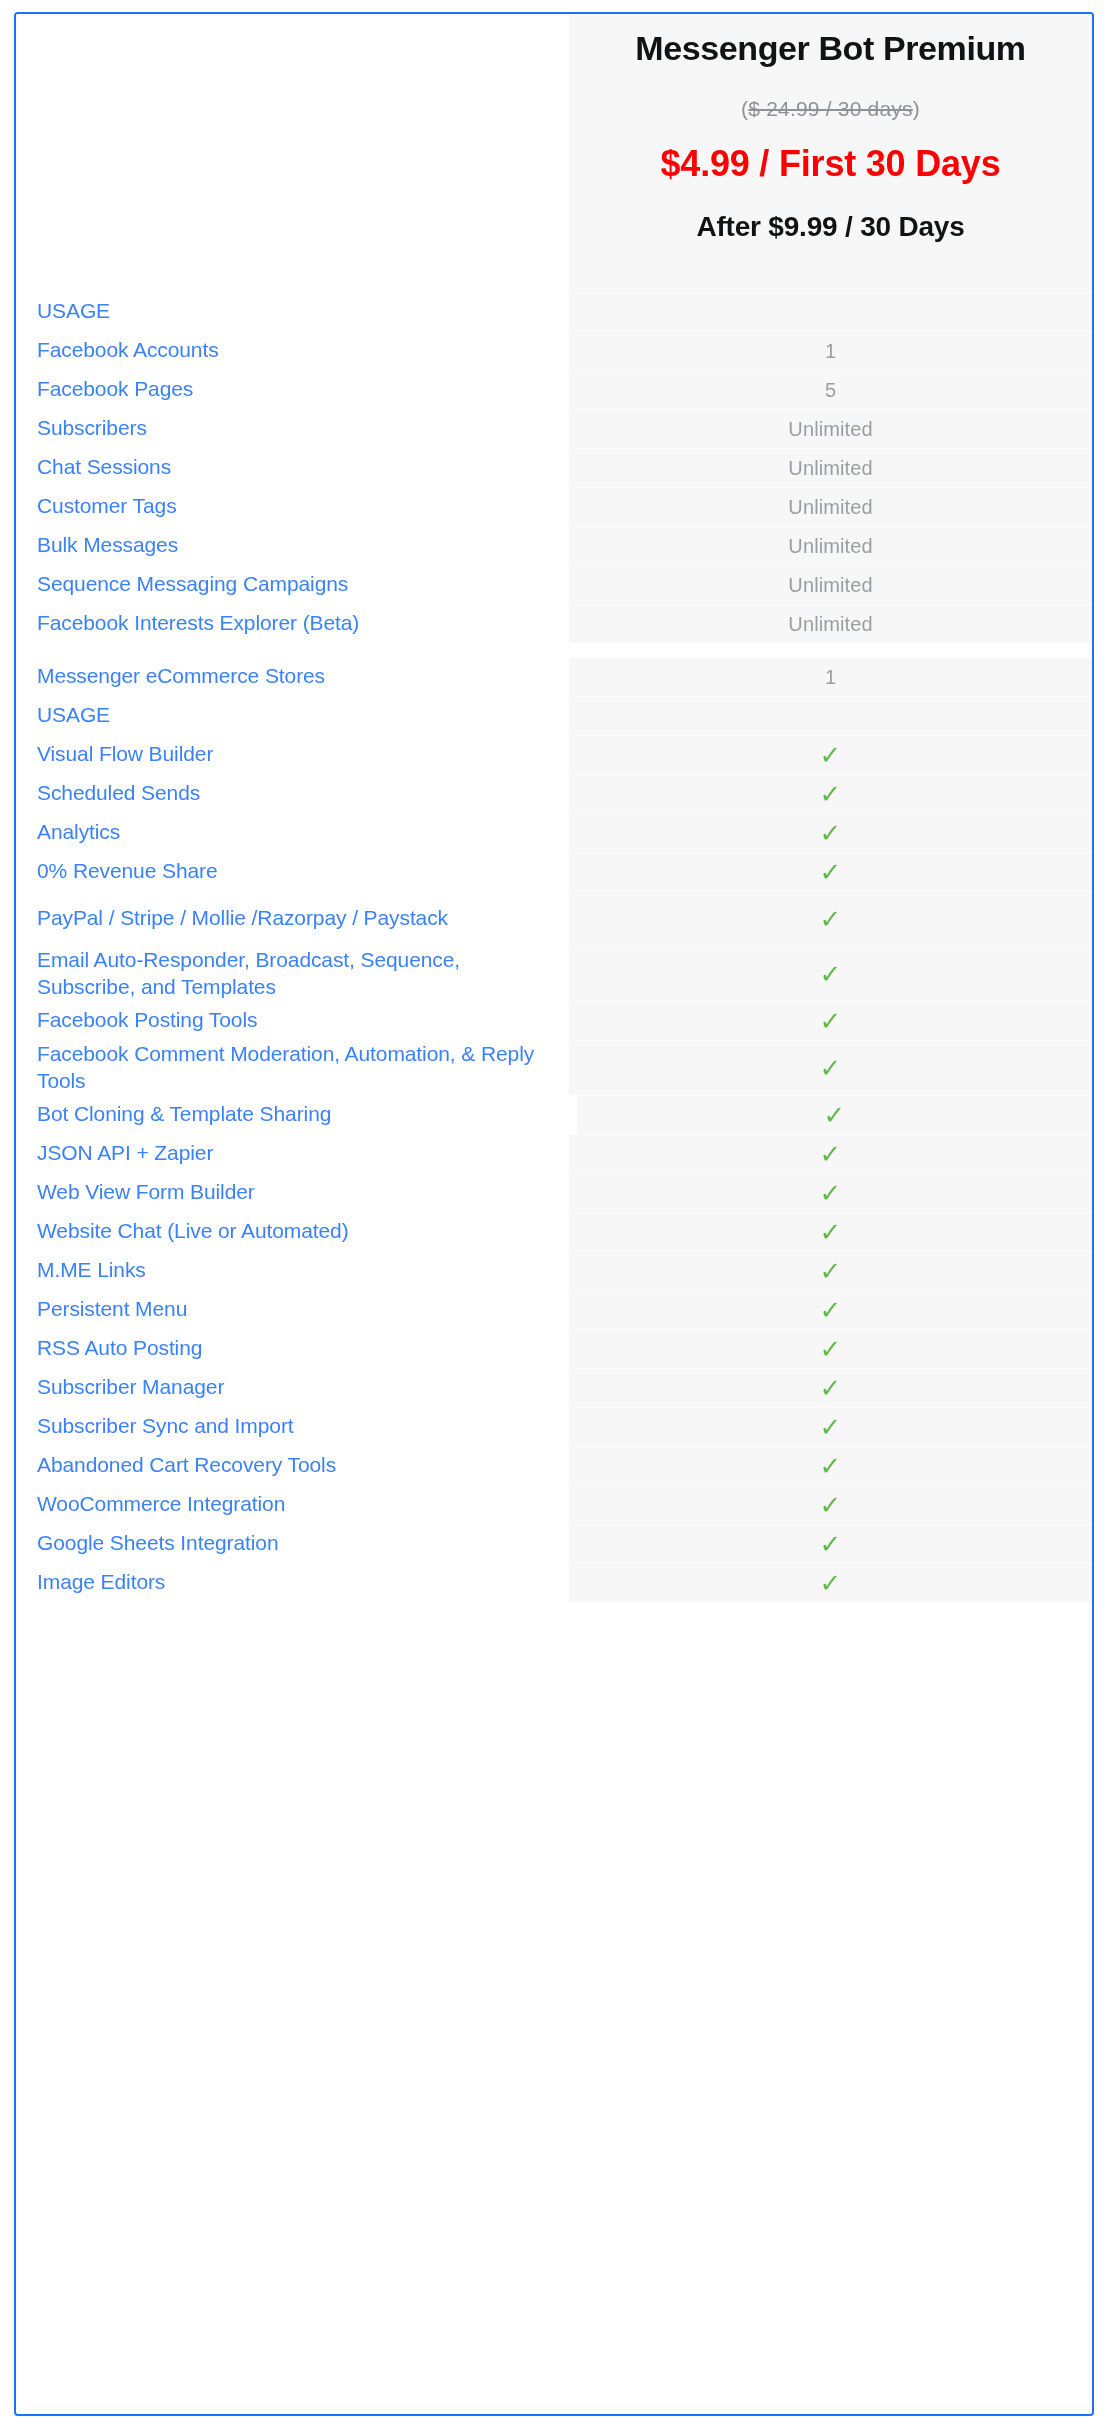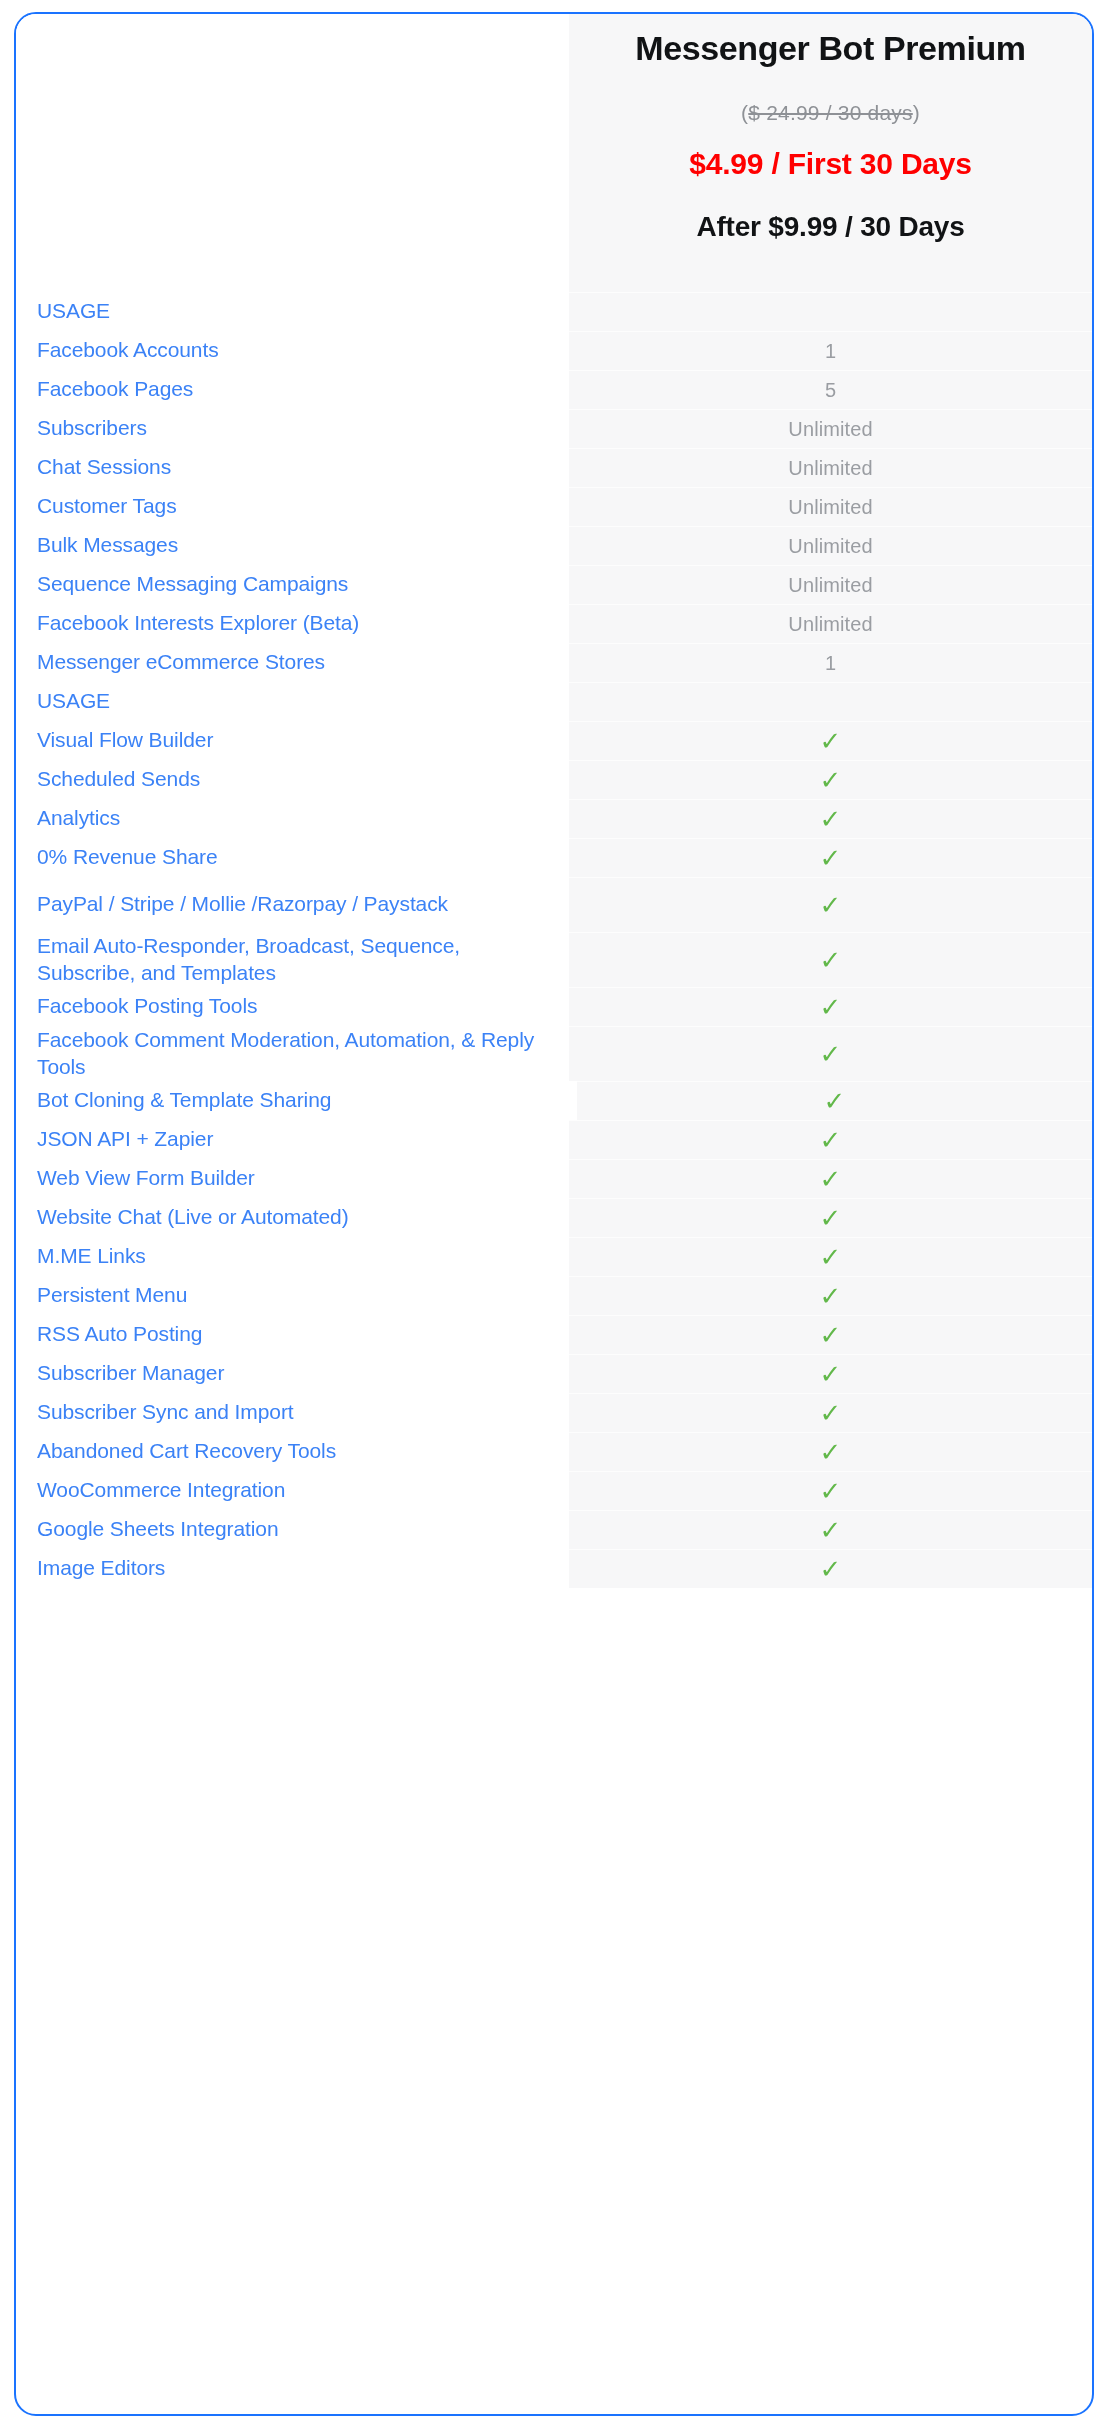--- a/index.html
+++ b/index.html
@@ -20,21 +20,21 @@
   }
 
   
   .pricing-card {
     position: absolute;
     left: 14px;
     top: 12px;
     width: 1080px;
     height: 2404px;
     border: 2px solid #1a73ff;
-    border-radius: 22px;
+    border-radius: 4px;
     background: #ffffff;
     overflow: hidden;
   }
 
   
   .grid {
     position: relative;
     width: 100%;
     height: 100%;
   }
@@ -104,21 +104,21 @@
   }
 
   .price-old {
     font-size: 21px;
     color: #8e9196;
     letter-spacing: 0.2px;
   }
   .price-old .struck { text-decoration: line-through; }
 
   .price-new {
-    font-size: 30px;
+    font-size: 36px;
     font-weight: 700;
     color: #ff0000;
     letter-spacing: -0.2px;
   }
 
   .price-after {
     font-size: 28px;
     font-weight: 700;
     color: #111315;
     letter-spacing: -0.2px;
@@ -203,21 +203,21 @@
             <div class="row-value">Unlimited</div>
           </div>
           <div class="row" style="height: 39px;">
             <div class="row-label">Sequence Messaging Campaigns</div>
             <div class="row-value">Unlimited</div>
           </div>
           <div class="row" style="height: 39px;">
             <div class="row-label">Facebook Interests Explorer (Beta)</div>
             <div class="row-value">Unlimited</div>
           </div>
-          <div class="row" style="height: 39px;">
+          <div class="row" style="height: 39px; margin-top: 14px;">
             <div class="row-label">Messenger eCommerce Stores</div>
             <div class="row-value">1</div>
           </div>
           <div class="row" style="height: 39px;">
             <div class="row-label">USAGE</div>
             <div class="row-value"></div>
           </div>
           <div class="row" style="height: 39px;">
             <div class="row-label">Visual Flow Builder</div>
             <div class="row-value">

